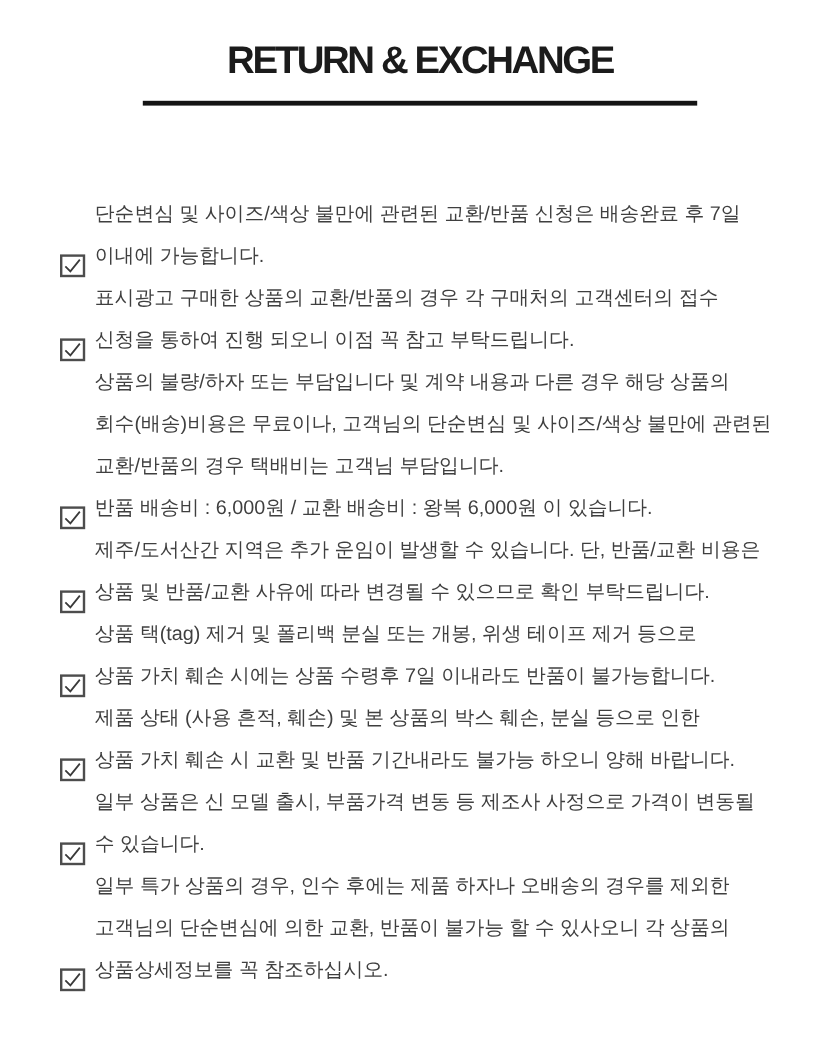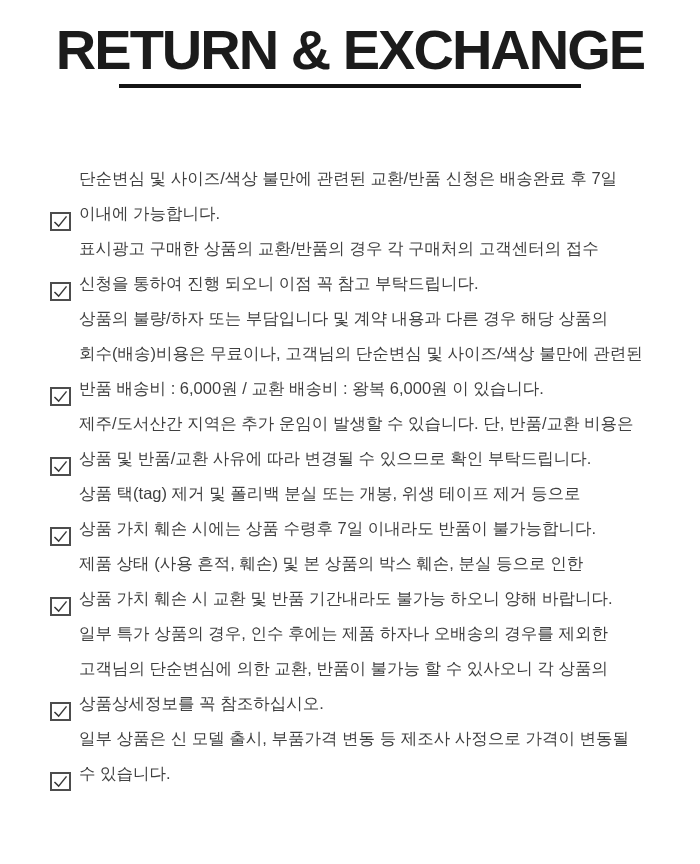--- a/index.html
+++ b/index.html
@@ -16,21 +16,21 @@
     width:700px;height:864px;
     background:var(--bg);
     font-family:"Liberation Sans","DejaVu Sans",sans-serif;
     overflow:hidden;
     position:relative;
   }
   .header{width:100%;}
   .page-title{
     margin:22px 0 0 0;
     text-align:center;
-    font-size:56px;
+    font-size:32px;
     line-height:56px;
     font-weight:bold;
     letter-spacing:-2px;
     color:var(--title);
     white-space:nowrap;
   }
   .title-underline{
     width:462px;height:4px;
     margin:6px auto 0 auto;
     background:var(--underline);
@@ -92,20 +92,21 @@
     </div>
     <div class="policy-item">
       <span class="checkbox">
         <svg width="15" height="13" viewBox="0 0 16 14">
           <polyline points="1.5,7.5 6,12 14.5,1.5" fill="none" stroke="#3a3a3a" stroke-width="1.6"></polyline>
         </svg>
       </span>
       <div class="item-lines">
         <div class="policy-line">상품의 불량/하자 또는 부담입니다 및 계약 내용과 다른 경우 해당 상품의</div>
         <div class="policy-line">회수(배송)비용은 무료이나, 고객님의 단순변심 및 사이즈/색상 불만에 관련된</div>
+        <div class="policy-line">교환/반품의 경우 택배비는 고객님 부담입니다.</div>
         <div class="policy-line">반품 배송비 : 6,000원  /  교환 배송비 : 왕복 6,000원 이 있습니다.</div>
       </div>
     </div>
     <div class="policy-item">
       <span class="checkbox">
         <svg width="15" height="13" viewBox="0 0 16 14">
           <polyline points="1.5,7.5 6,12 14.5,1.5" fill="none" stroke="#3a3a3a" stroke-width="1.6"></polyline>
         </svg>
       </span>
       <div class="item-lines">
@@ -135,29 +136,29 @@
         <div class="policy-line">상품 가치 훼손 시 교환 및 반품 기간내라도 불가능 하오니 양해 바랍니다.</div>
       </div>
     </div>
     <div class="policy-item">
       <span class="checkbox">
         <svg width="15" height="13" viewBox="0 0 16 14">
           <polyline points="1.5,7.5 6,12 14.5,1.5" fill="none" stroke="#3a3a3a" stroke-width="1.6"></polyline>
         </svg>
       </span>
       <div class="item-lines">
-        <div class="policy-line">일부 특가 상품의 경우, 인수 후에는 제품 하자나 오배송의 경우를 제외한</div>
-        <div class="policy-line">고객님의 단순변심에 의한 교환, 반품이 불가능 할 수 있사오니 각 상품의</div>
-        <div class="policy-line">상품상세정보를 꼭 참조하십시오.</div>
+        <div class="policy-line">일부 상품은 신 모델 출시, 부품가격 변동 등 제조사 사정으로 가격이 변동될</div>
+        <div class="policy-line">수 있습니다.</div>
       </div>
     </div>
     <div class="policy-item">
       <span class="checkbox">
         <svg width="15" height="13" viewBox="0 0 16 14">
           <polyline points="1.5,7.5 6,12 14.5,1.5" fill="none" stroke="#3a3a3a" stroke-width="1.6"></polyline>
         </svg>
       </span>
       <div class="item-lines">
-        <div class="policy-line">일부 상품은 신 모델 출시, 부품가격 변동 등 제조사 사정으로 가격이 변동될</div>
-        <div class="policy-line">수 있습니다.</div>
+        <div class="policy-line">일부 특가 상품의 경우, 인수 후에는 제품 하자나 오배송의 경우를 제외한</div>
+        <div class="policy-line">고객님의 단순변심에 의한 교환, 반품이 불가능 할 수 있사오니 각 상품의</div>
+        <div class="policy-line">상품상세정보를 꼭 참조하십시오.</div>
       </div>
     </div>
   </div>
 
 </body></html>

